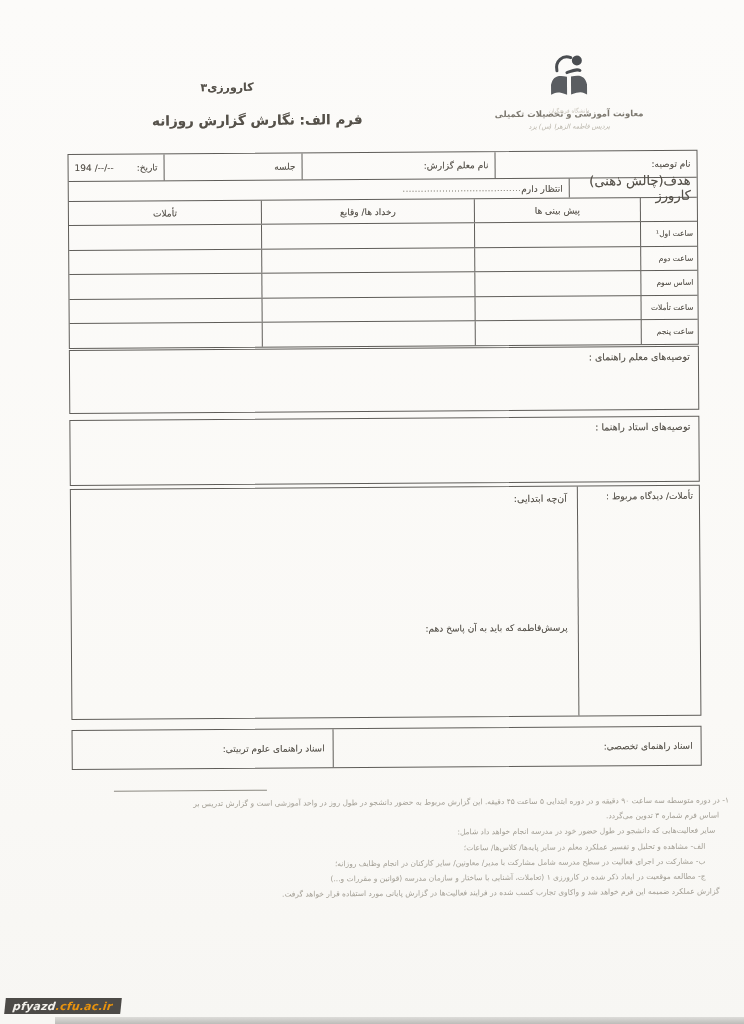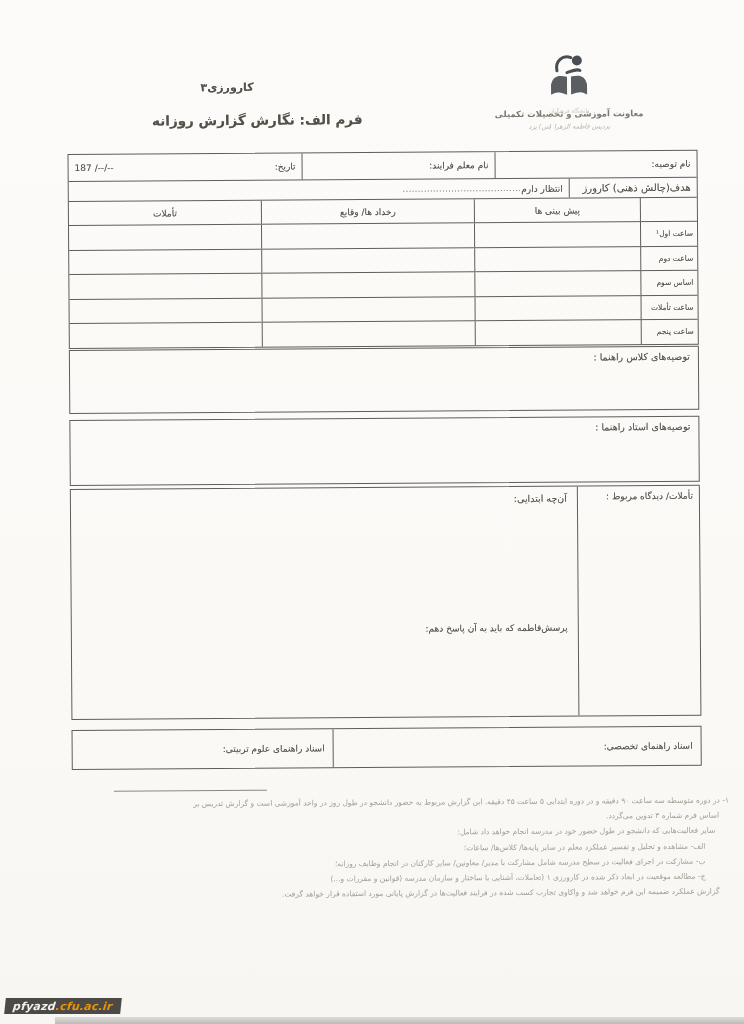--- a/index.html
+++ b/index.html
@@ -117,29 +117,32 @@
     </div>
     <div class="program-title txt">کارورزی۳</div>
     <div class="form-title txt">فرم الف: نگارش گزارش روزانه</div>
 
     <div class="bx" id="info-table">
       <div class="row r1">
         <div class="cell txt" style="width:202px">
           <span class="lbl">نام توصیه:</span>
         </div>
         <div class="cell txt" style="width:193px">
-          <span class="lbl">نام معلم فرایند:</span>
+          <span class="lbl">نام معلم گزارش:</span>
+        </div>
+        <div class="cell txt" style="width:138px">
+          <span class="lbl">جلسه</span>
         </div>
         <div class="cell txt date-cell" style="flex:1">
           <span class="lbl">تاریخ:</span>
-          <span class="lbl">--/--/ 187</span>
+          <span class="lbl">--/--/ 194</span>
         </div>
       </div>
       <div class="row r2">
-        <div class="cell txt" style="width:128px; font-size:10px">
+        <div class="cell txt" style="width:128px; font-size:13px">
           <span>هدف(چالش ذهنی) کارورز</span>
         </div>
         <div class="cell txt" style="flex:1">
           <span>انتظار دارم</span>
           <span class="dots">.......................................</span>
         </div>
       </div>
       <div class="row r3">
         <div class="cell hour-label-cell empty-cell"></div>
         <div class="cell head-cell txt" style="width:166px">پیش بینی ها</div>
@@ -173,21 +176,21 @@
       </div>
       <div class="row hour-row">
         <div class="cell hour-label-cell txt">ساعت پنجم</div>
         <div class="cell" style="width:166px"></div>
         <div class="cell" style="width:213px"></div>
         <div class="cell" style="flex:1"></div>
       </div>
     </div>
 
     <div class="bx rec-box txt" id="teacher-rec-box">
-      <span>توصیه‌های کلاس راهنما :</span>
+      <span>توصیه‌های معلم راهنمای :</span>
     </div>
     <div class="bx rec-box txt" id="supervisor-rec-box">
       <span>توصیه‌های استاد راهنما :</span>
     </div>
 
     <div class="bx" id="reflection-box">
       <div class="refl-right txt">
         <span>تأملات/ دیدگاه مربوط :</span>
       </div>
       <div class="refl-left">

